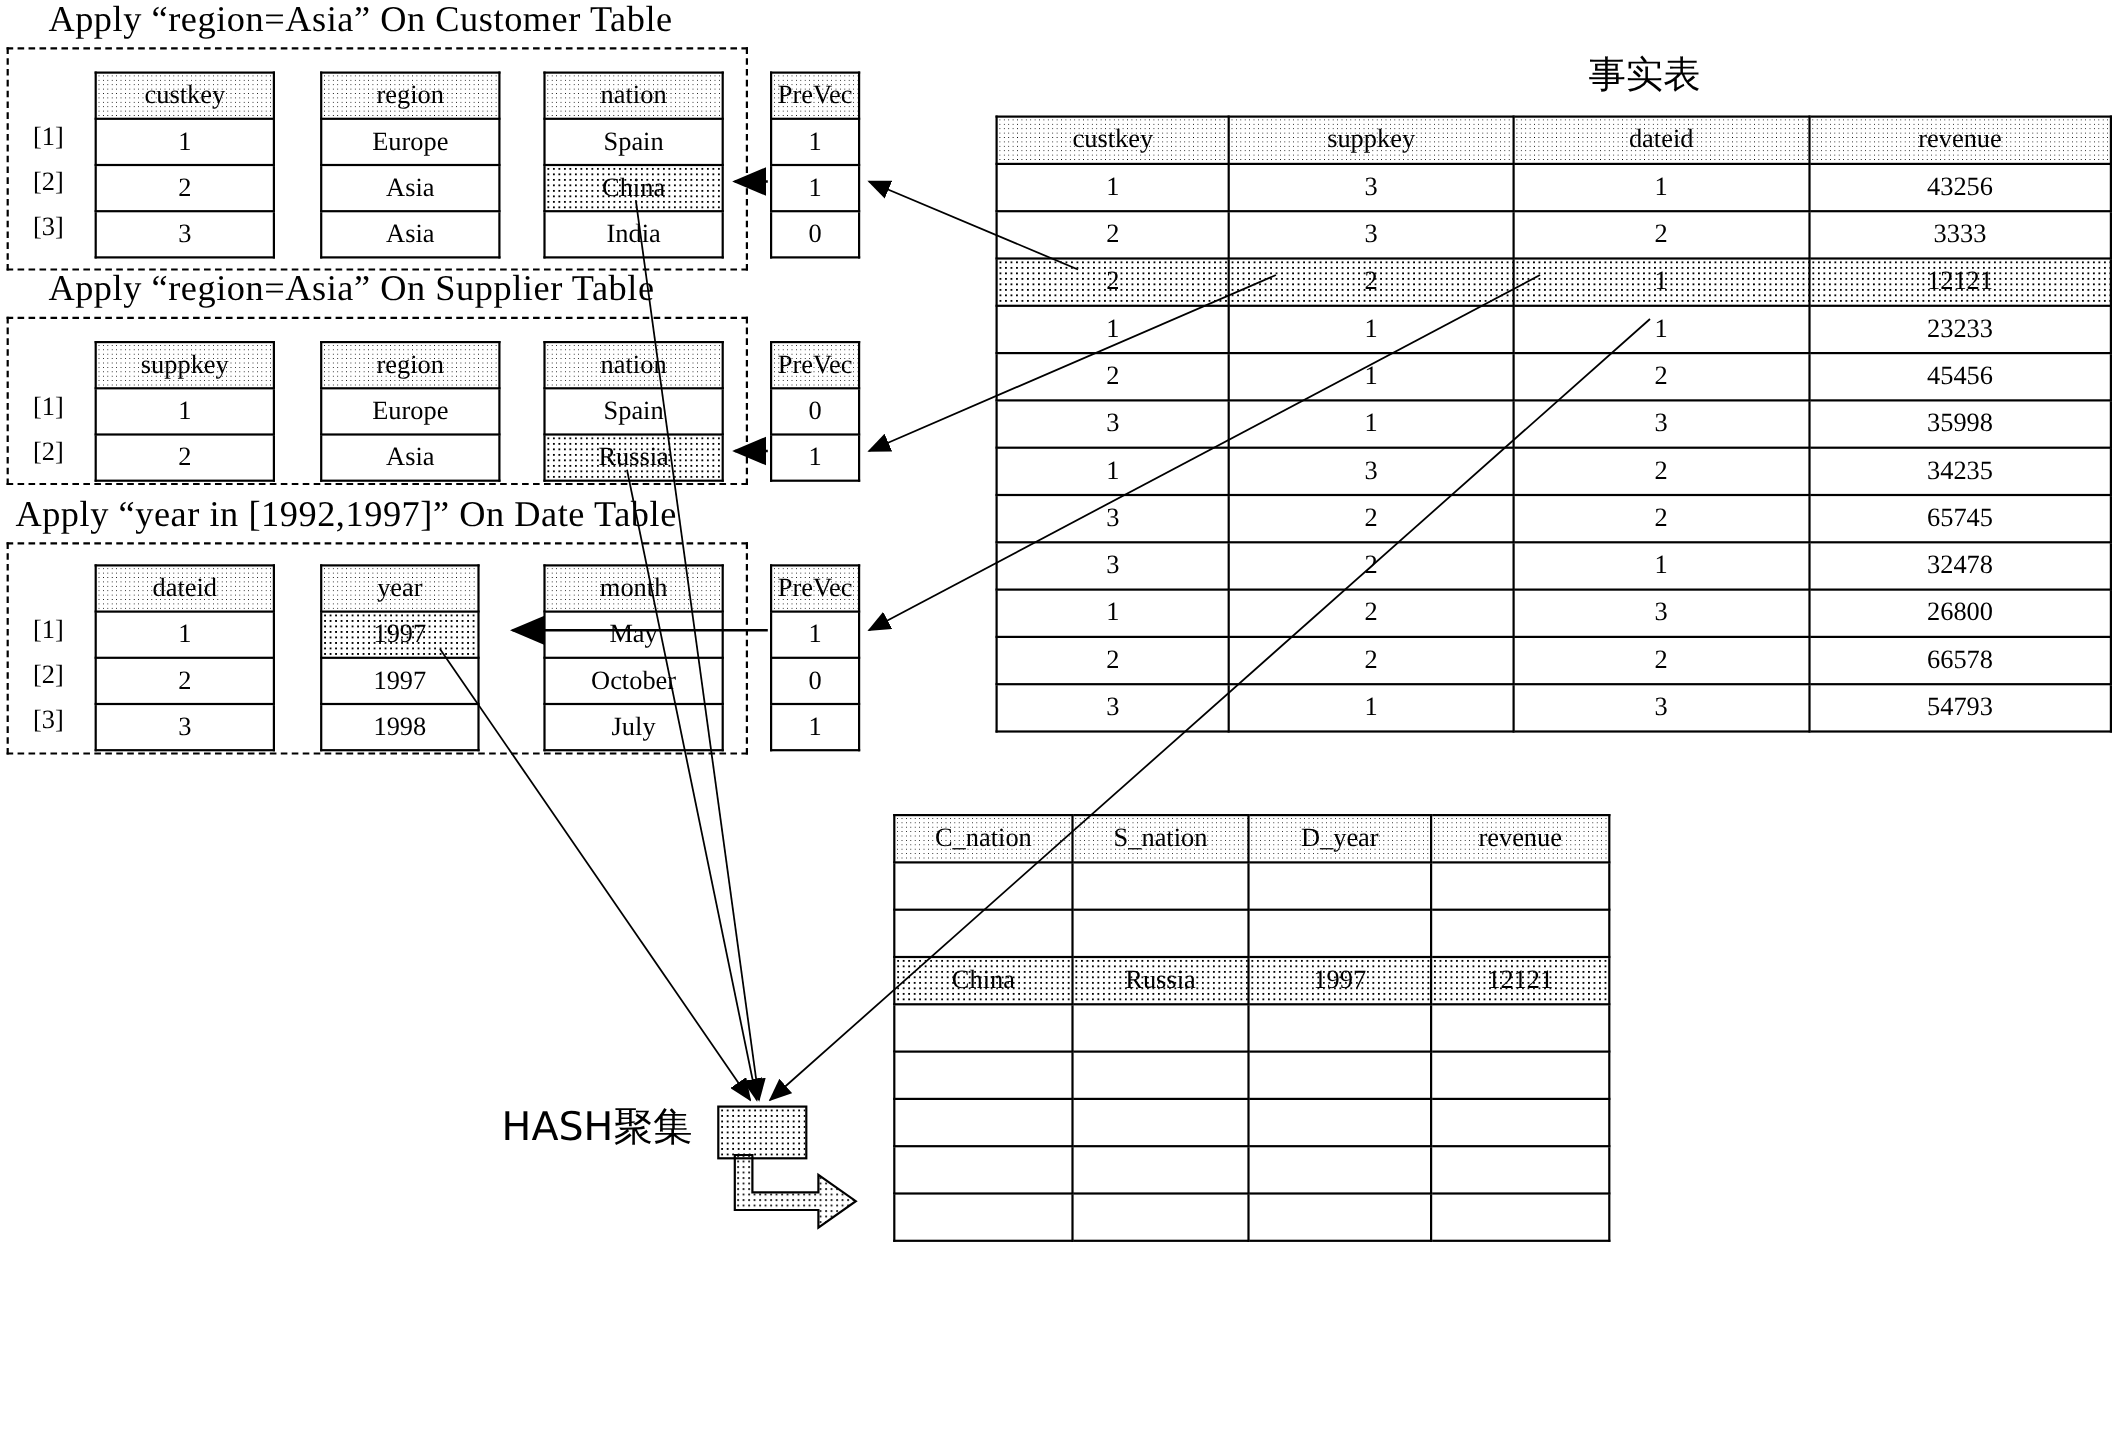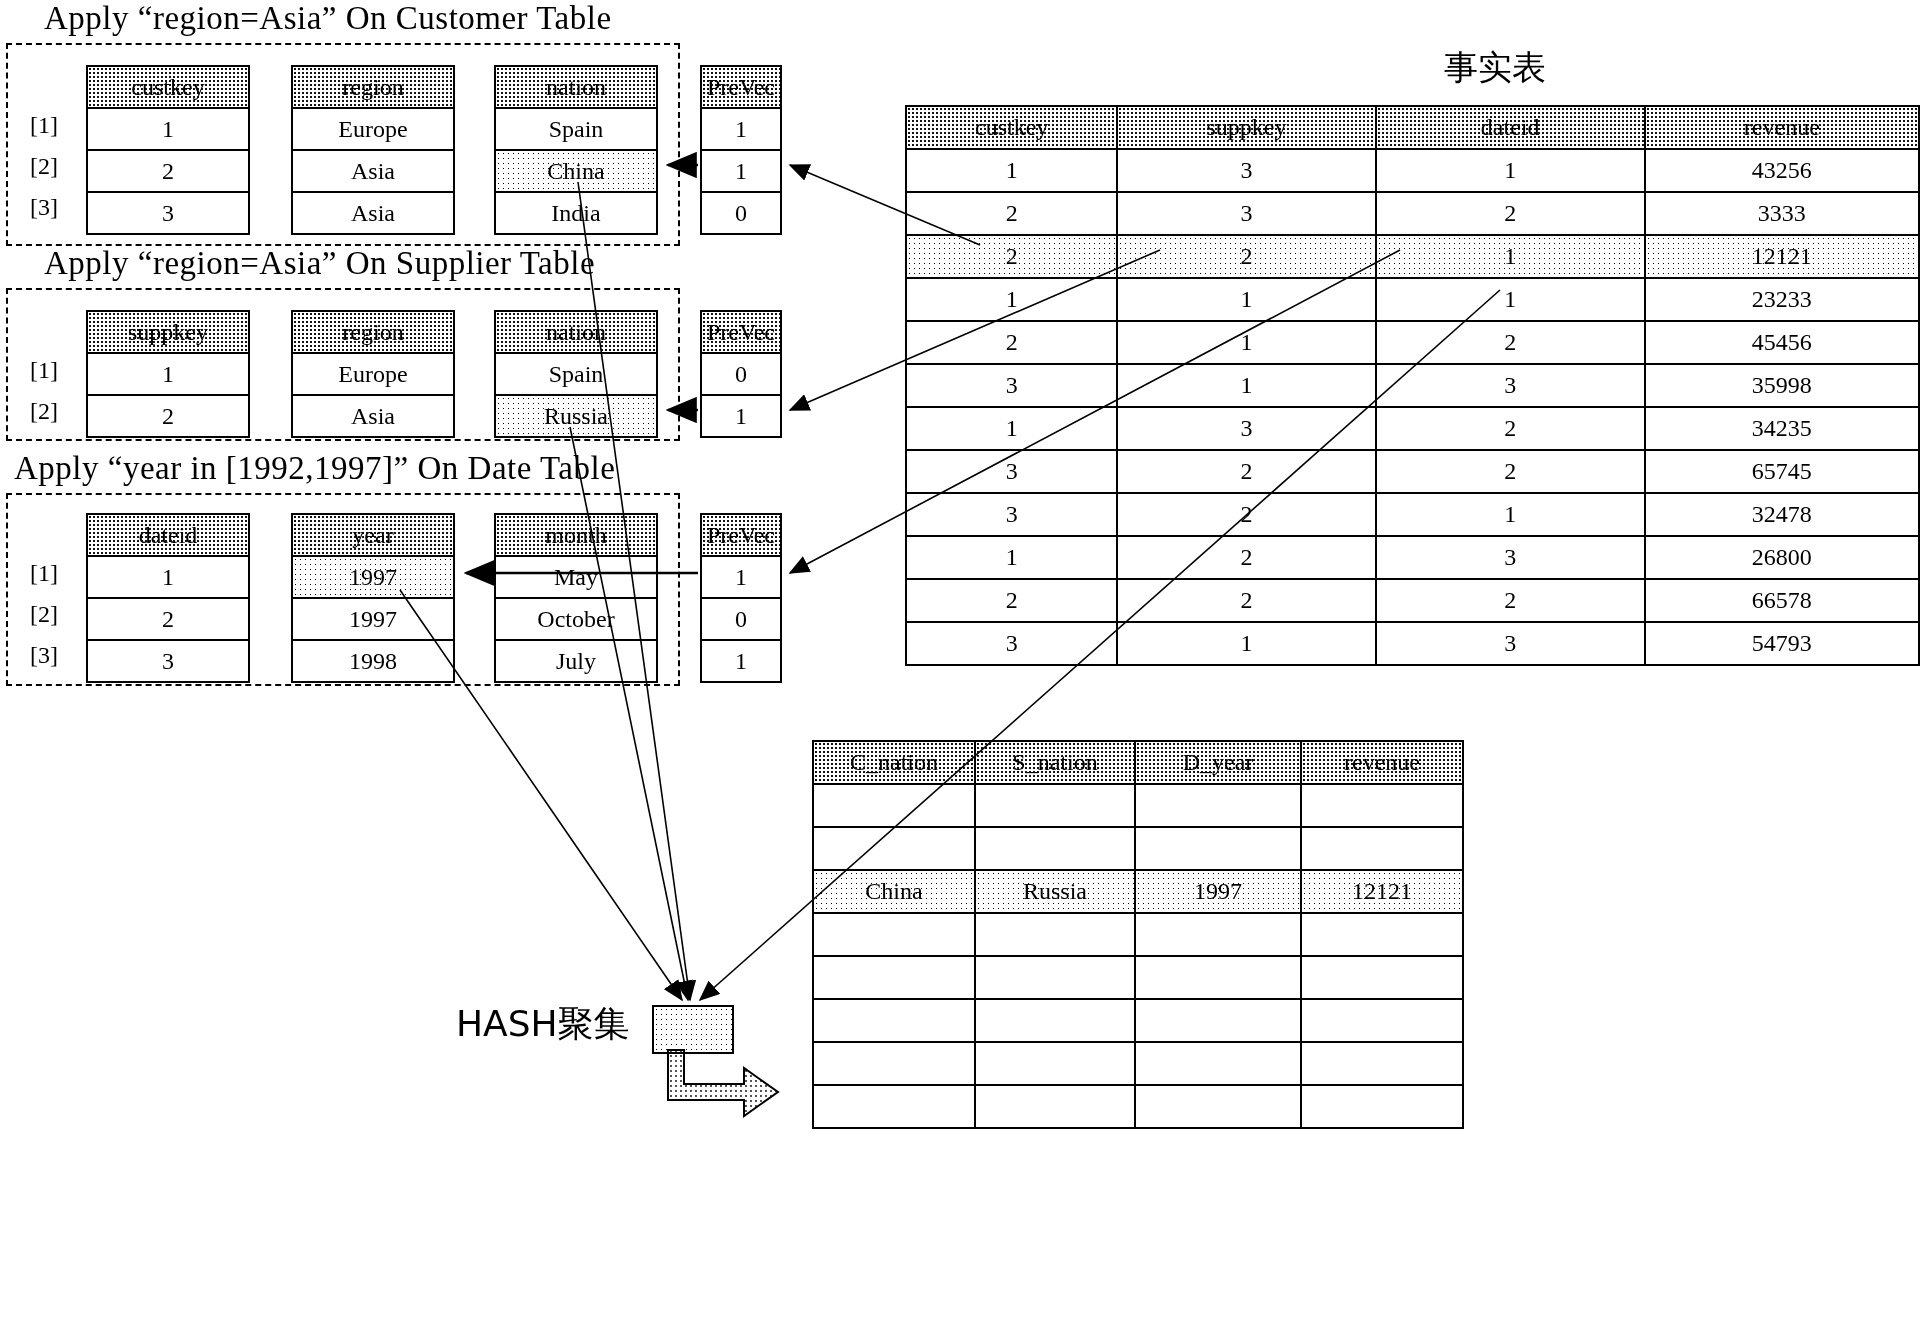--- a/index.html
+++ b/index.html
@@ -241,21 +241,21 @@
       </tr>
   <tr>
         <td>2</td>
       </tr>
   <tr>
         <td>3</td>
       </tr>
 </tbody>
   </table>
 
-<table class="abs coltbl" style="left:291px;top:513px;width:164px;">
+<table class="abs coltbl" style="left:291px;top:513px;width:145px;">
   <tbody>
       <tr>
         <td class="hdr">year</td>
       </tr>
   <tr>
         <td class="hi">1997</td>
       </tr>
   <tr>
         <td>1997</td>
       </tr>

